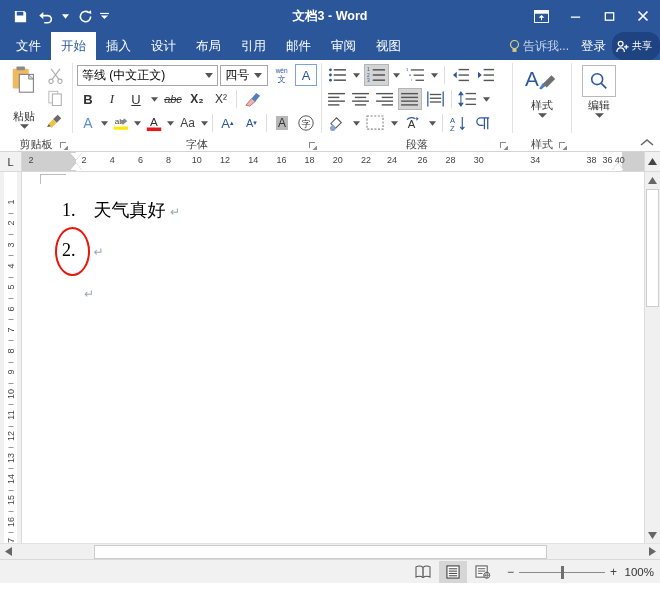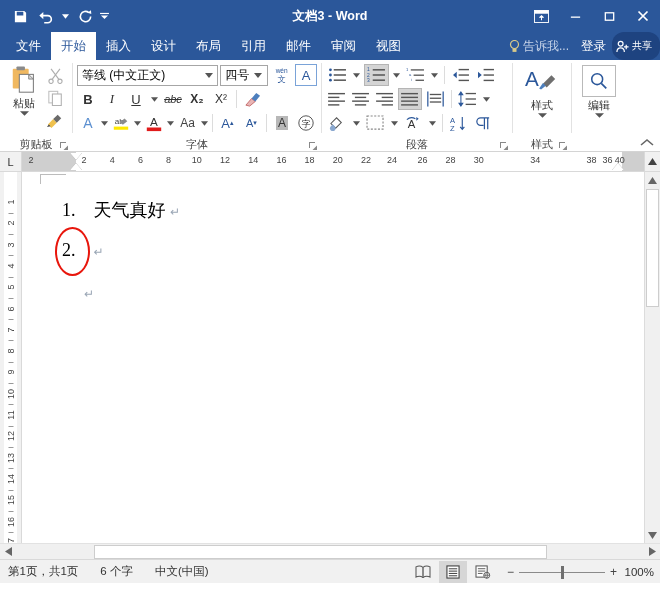--- a/index.html
+++ b/index.html
@@ -64,21 +64,21 @@
   }
   .rgroup-sep { width: 1px; background: #e2e2e2; margin: 3px 0 18px 0; }
   .dlg-launcher { position: absolute; right: 3px; bottom: 1px; width: 10px; height: 10px; }
 
   
   .clip { width: 72px; }
   .paste-col {
     width: 40px; display: flex; flex-direction: column; align-items: center;
     padding-top: 2px;
   }
-  .paste-label { font-size: 11px; color: #333; margin-top: 1px; font-family: Liberation Serif, serif; }
+  .paste-label { font-size: 11px; color: #333; margin-top: 14px; font-family: Liberation Serif, serif; }
   .clip-small { display: flex; flex-direction: column; gap: 2px; padding-top: 3px; }
   .clip-small-btn { width: 22px; height: 20px; display: flex; align-items: center; justify-content: center; }
 
   
   .fontg { width: 248px; }
   .font-rows { display: flex; flex-direction: column; gap: 2px; width: 100%; padding-top: 1px; }
   .frow { display: flex; align-items: center; gap: 2px; }
   .combo {
     height: 21px; border: 1px solid #a6a6a6; background: #fff;
     display: flex; align-items: center; padding: 0 2px 0 4px;
@@ -839,25 +839,20 @@
       <div class="hsb-thumb" style="left:78px;width:453px;"></div>
     </div>
     <div class="hsb-btn">
       <svg width="7" height="9" viewBox="0 0 7 9">
           <path fill="#666" d="M7 4.5L0 9V0z"></path>
         </svg>
     </div>
   </div>
 
   <div class="statusbar">
-    <div class="sb-left">
-      <span class="sb-item">第1页，共1页</span>
-      <span class="sb-item">6 个字</span>
-      <span class="sb-item">中文(中国)</span>
-    </div>
     <div class="sb-right">
       <div class="view-btn">
         <svg width="16" height="14" viewBox="0 0 17 15">
           <path d="M8.5 2.5C6.5 1 3 1 1 2v11c2-1 5.5-1 7.5.5M8.5 2.5C10.5 1 14 1 16 2v11c-2-1-5.5-1-7.5.5" fill="none" stroke="#555" stroke-width="1.1"></path>
           <rect x="7.8" y="2.5" width="1.4" height="11" fill="#555"></rect>
         </svg>
       </div>
       <div class="view-btn on">
         <svg width="16" height="14" viewBox="0 0 17 15">
           <rect x="2" y="1" width="13" height="13" fill="#fff" stroke="#444" stroke-width="1.2"></rect>

